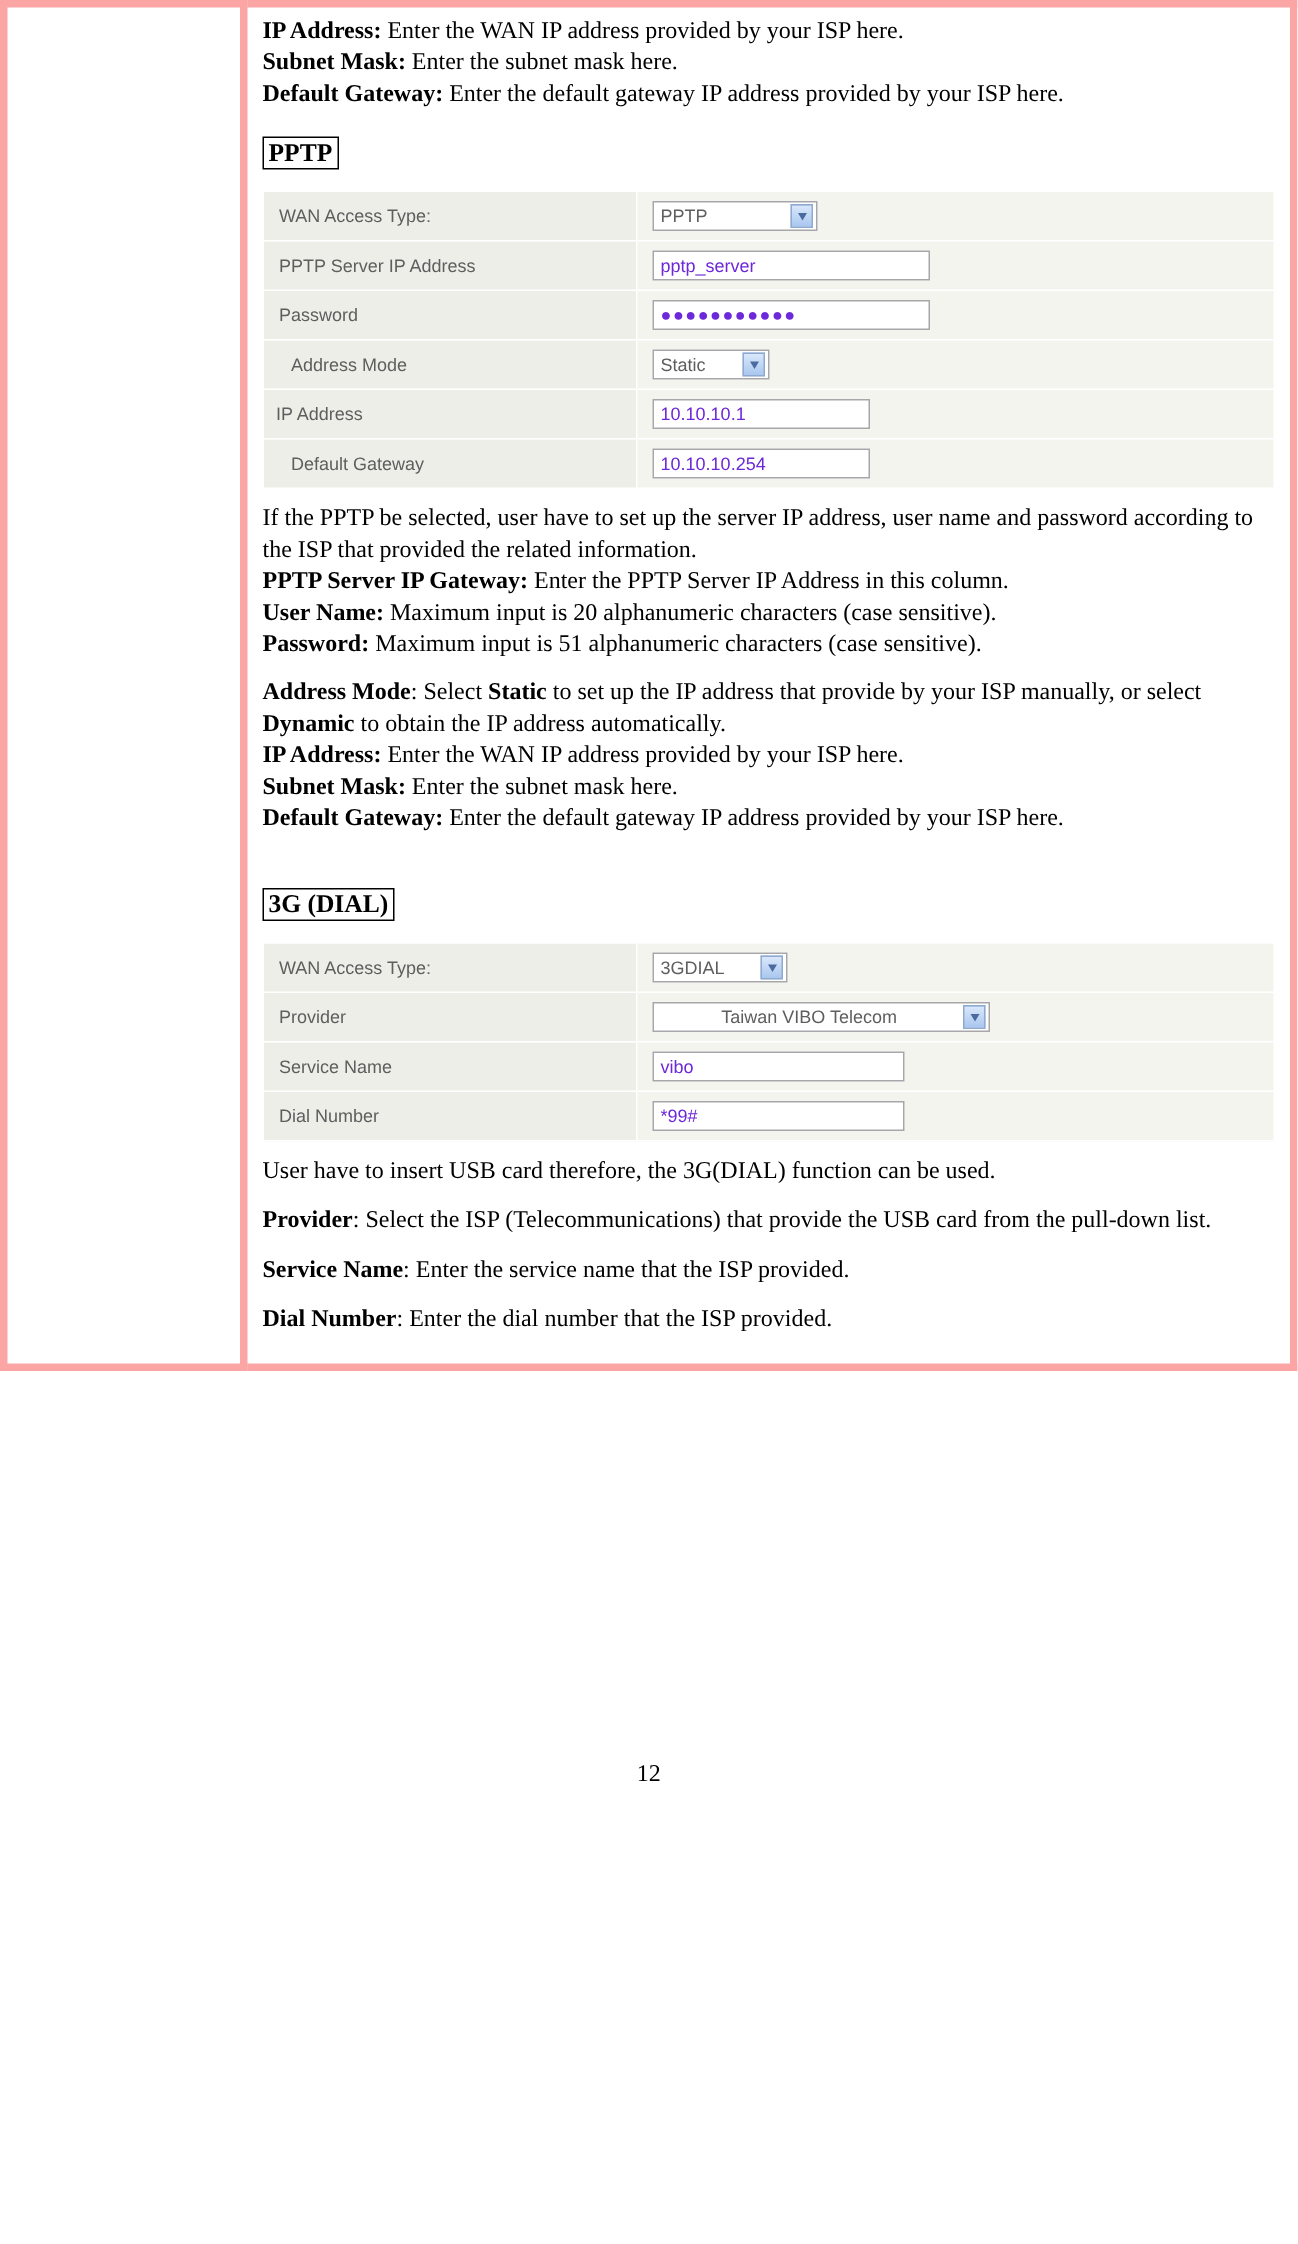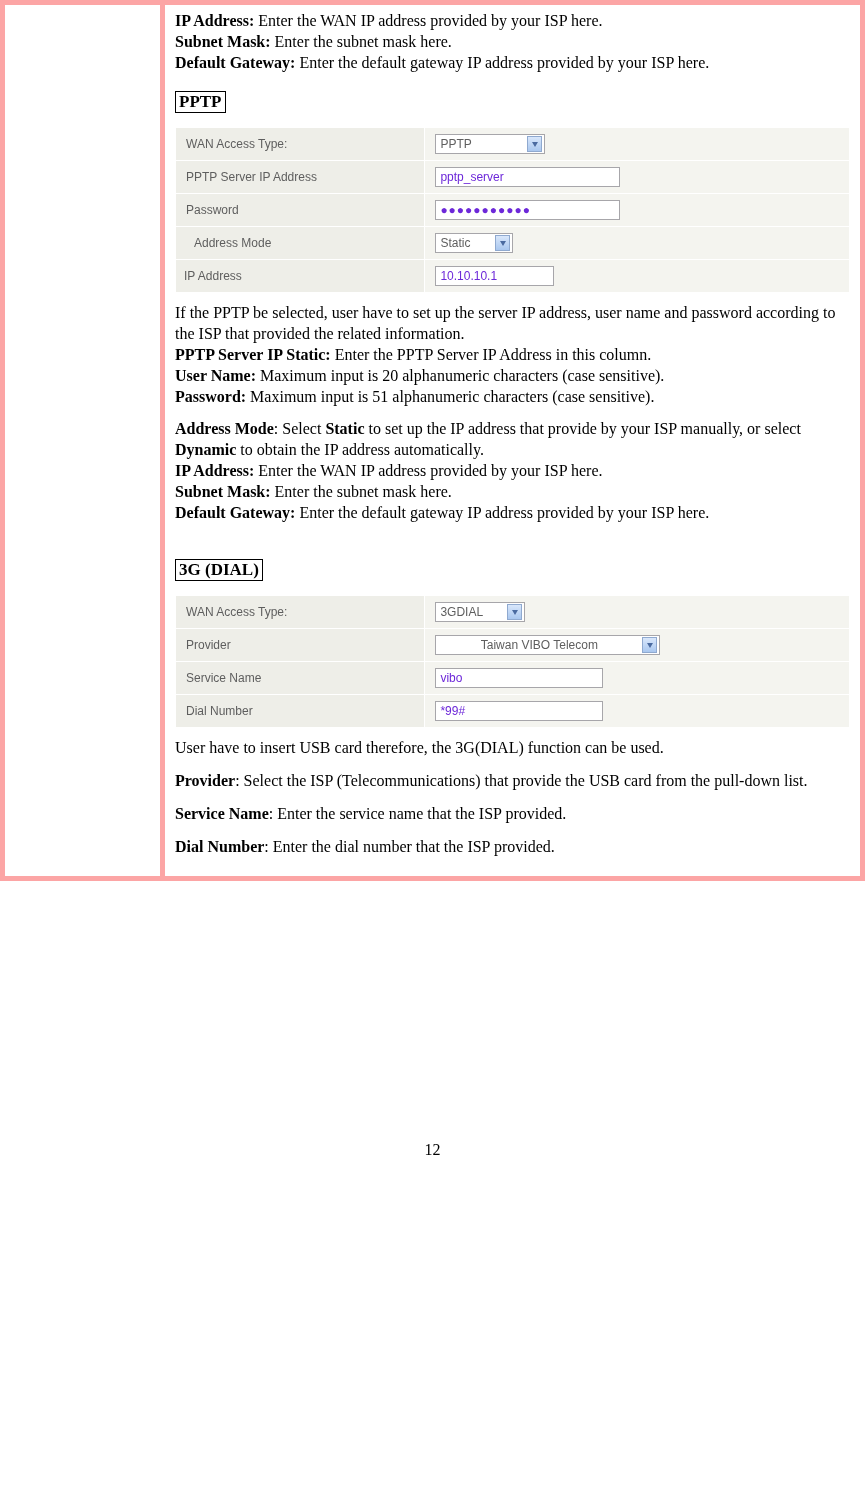--- a/index.html
+++ b/index.html
@@ -100,21 +100,21 @@
     .form-input {
       font-family: Arial, sans-serif;
       font-size: 12px;
       border: 1px solid #a7a6aa;
       background: #fff;
       padding: 2px 4px;
       box-sizing: border-box;
       display: inline-block;
       color: #6d28d9;
     }
-    .w-med    { width: 119px; }
+    .w-med    { width: 145px; }
     .w-medlg  { width: 168px; }
     .w-long   { width: 185px; }
     .page-number {
       text-align: center;
       font-size: 16px;
       margin-top: 260px;
       font-family: "Times New Roman", Times, serif;
     }
   </style>
 </head>
@@ -165,26 +165,32 @@
               <span class="dd-btn"></span>
             </span>
           </td>
         </tr>
         <tr>
           <td class="label-cell" style="padding-left:8px;">IP Address</td>
           <td class="input-cell">
             <span class="form-input w-med">10.10.10.1</span>
           </td>
         </tr>
+        <tr>
+          <td class="label-cell" style="padding-left:18px;">Default Gateway</td>
+          <td class="input-cell">
+            <span class="form-input w-med">10.10.10.254</span>
+          </td>
+        </tr>
       </tbody>
           </table>
 
       <p class="para">
         <span>If the PPTP be selected, user have to set up the server IP address, user name and password according to the ISP that provided the related information.</span><br>
-        <span class="bold">PPTP Server IP Static:</span><span> Enter the PPTP Server IP Address in this column.</span><br>
+        <span class="bold">PPTP Server IP Gateway:</span><span> Enter the PPTP Server IP Address in this column.</span><br>
         <span class="bold">User Name:</span><span> Maximum input is 20 alphanumeric characters (case sensitive).</span><br>
         <span class="bold">Password:</span><span> Maximum input is 51 alphanumeric characters (case sensitive).</span>
       </p>
 
       <p class="para">
         <span class="bold">Address Mode</span><span>: Select </span><span class="bold">Static</span><span> to set up the IP address that provide by your ISP manually, or select </span><span class="bold">Dynamic</span><span> to obtain the IP address automatically.</span><br>
         <span class="bold">IP Address:</span><span> Enter the WAN IP address provided by your ISP here.</span><br>
         <span class="bold">Subnet Mask:</span><span> Enter the subnet mask here.</span><br>
         <span class="bold">Default Gateway:</span><span> Enter the default gateway IP address provided by your ISP here.</span>
       </p>

